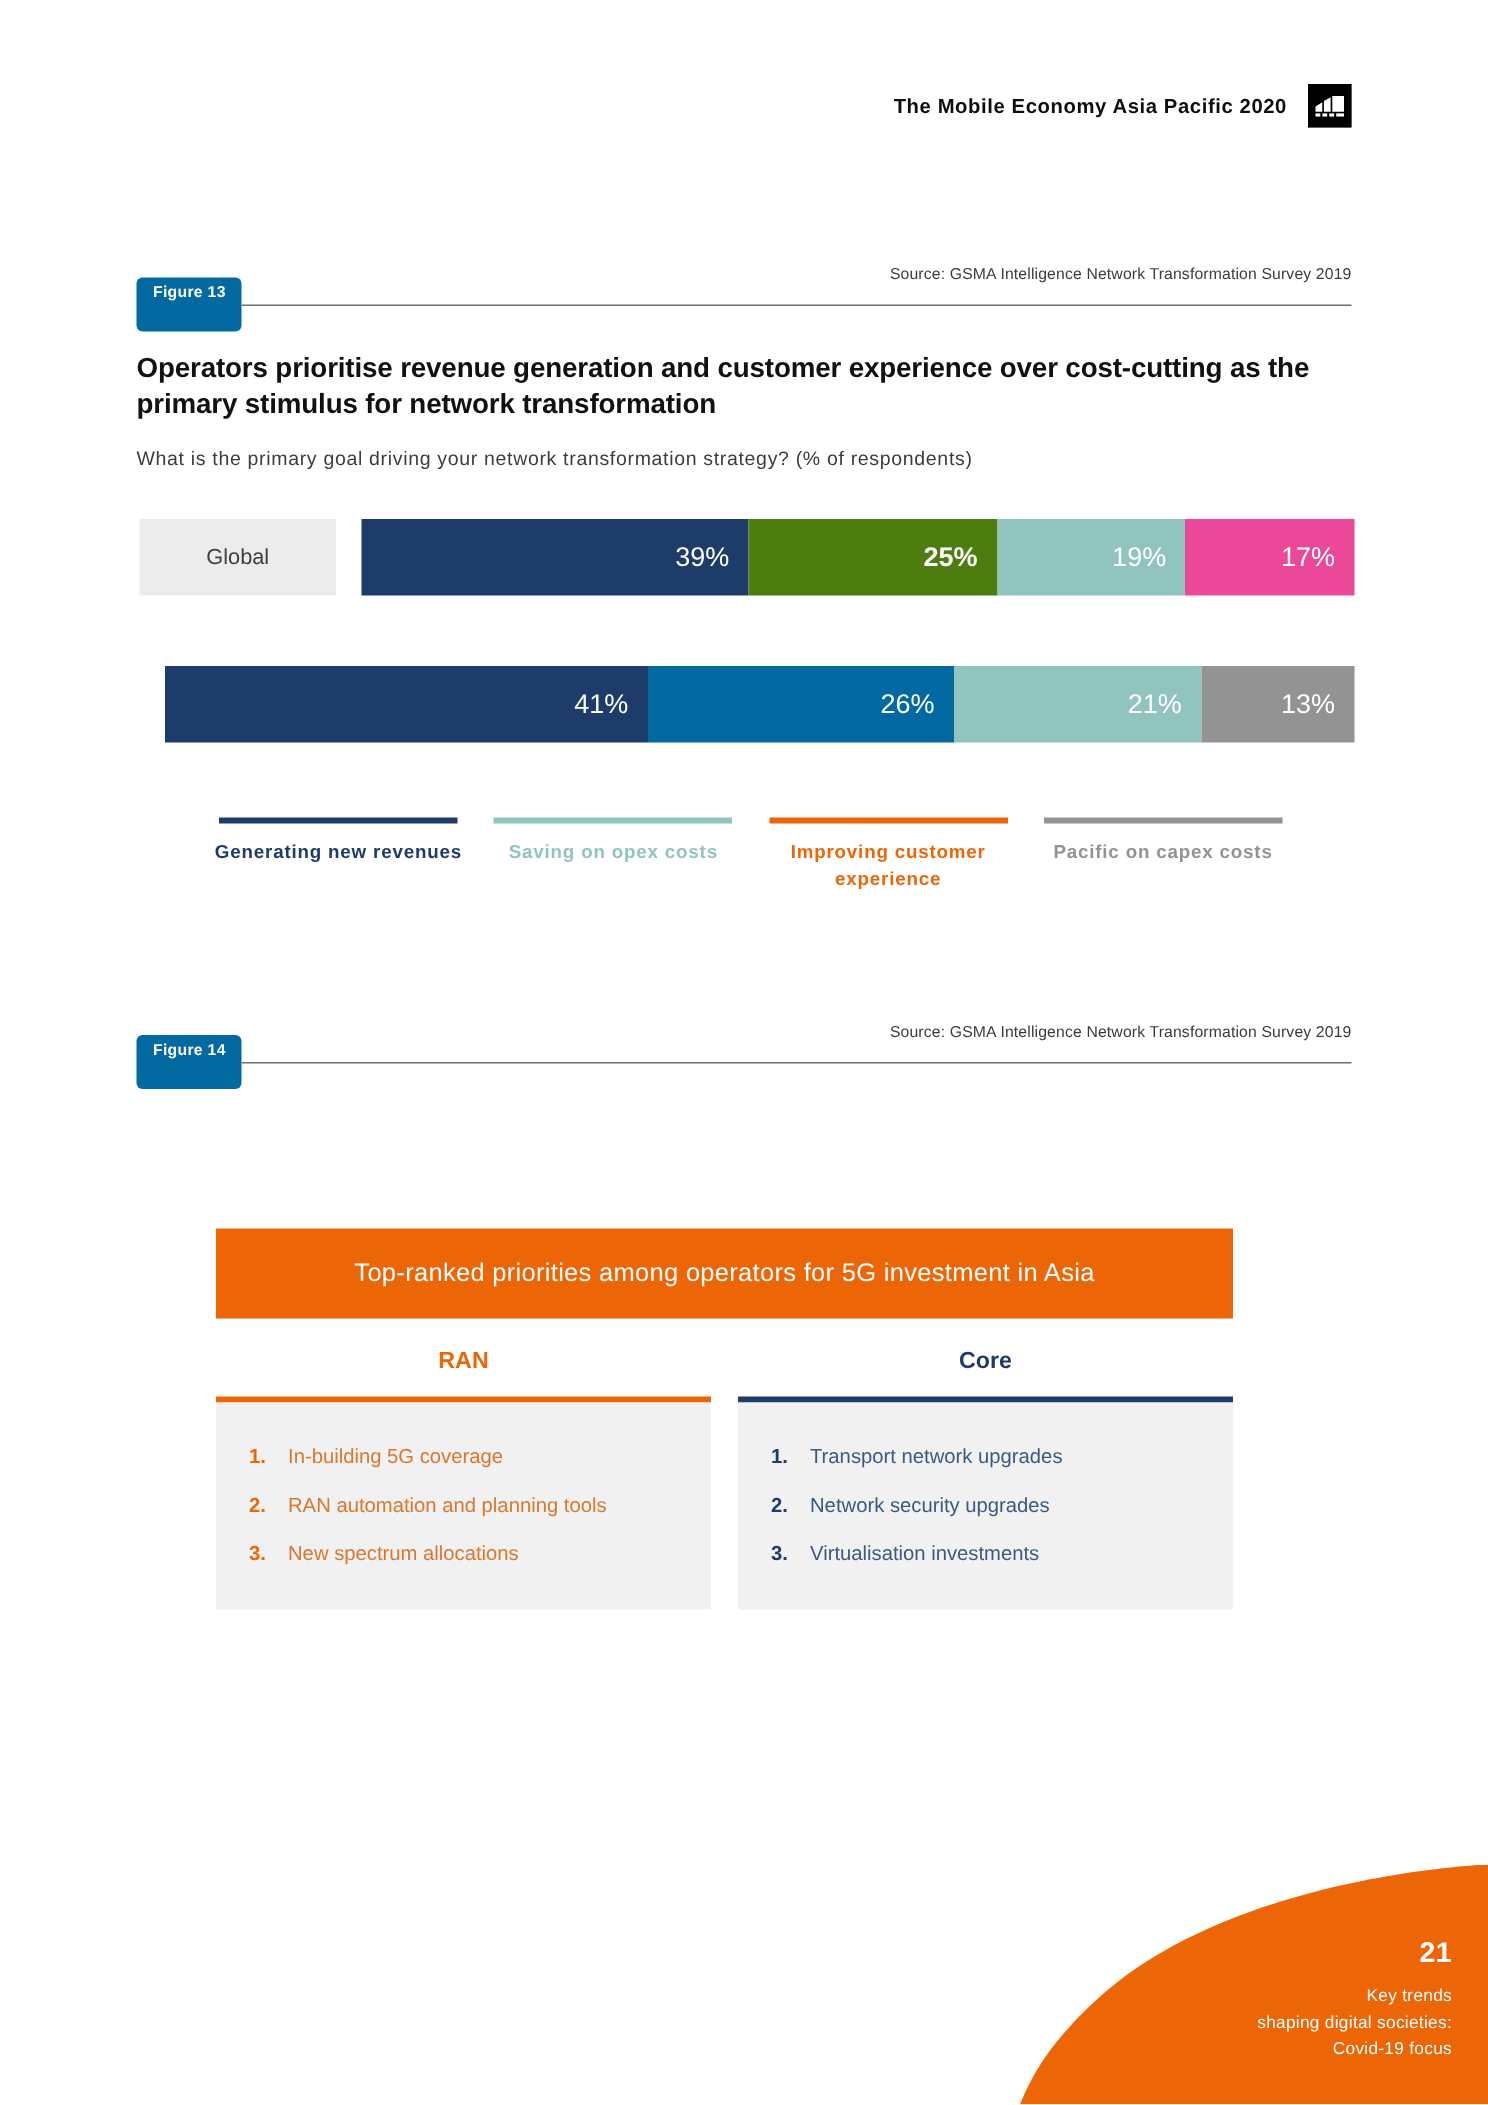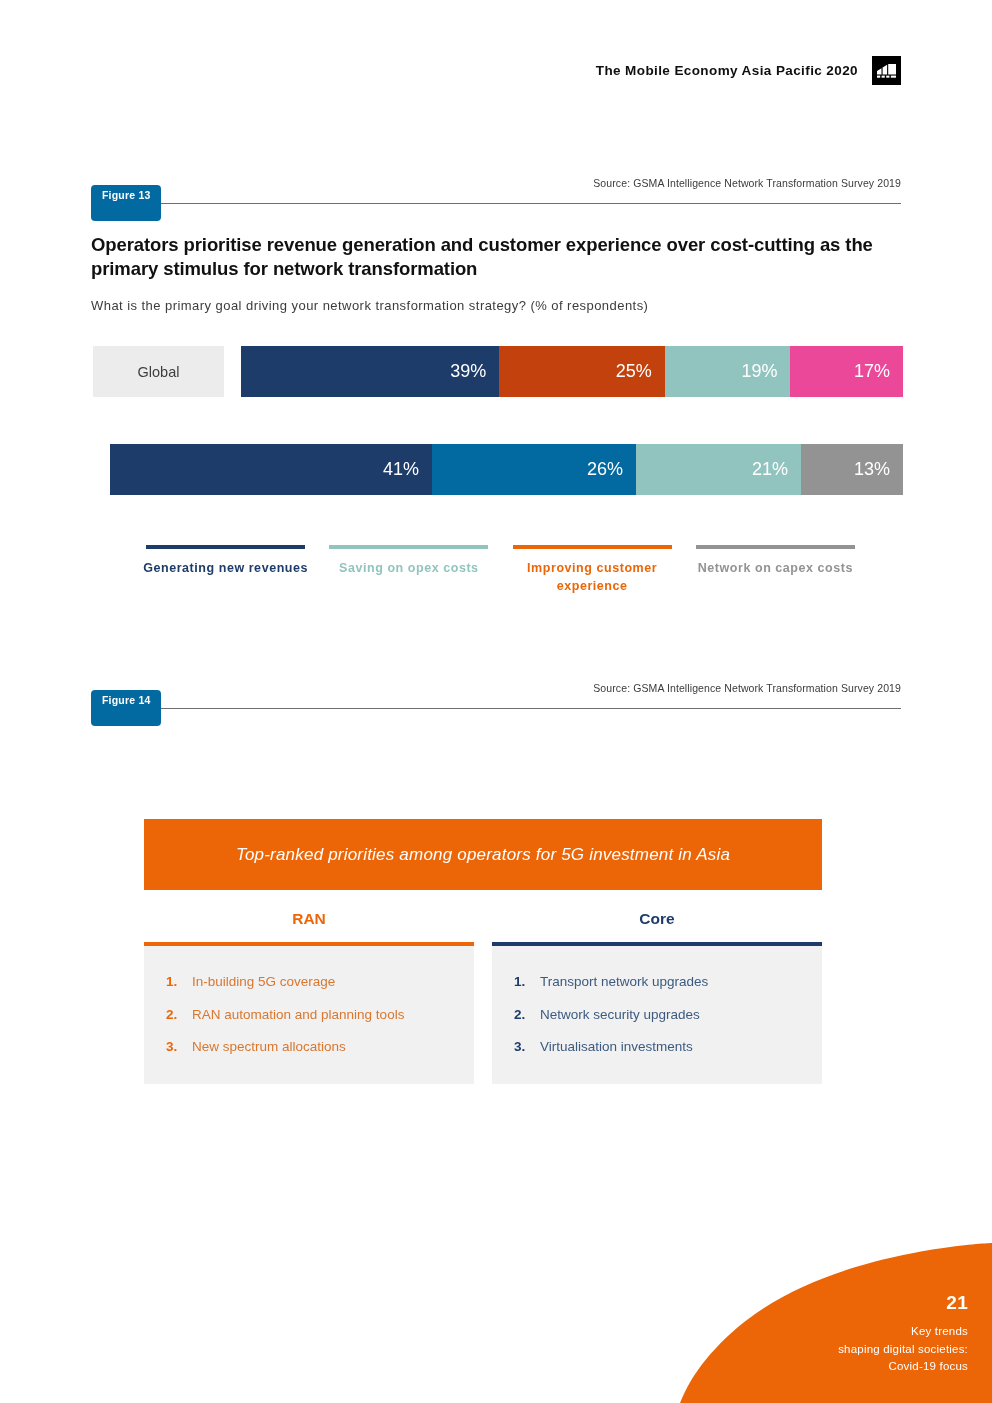--- a/index.html
+++ b/index.html
@@ -157,27 +157,26 @@
   
   .priorities {
     position: absolute;
     left: 144px;
     top: 819px;
     width: 678px;
   }
   .priorities-banner {
     background: #ec6608;
     color: #ffffff;
-    height: 71px;
+    height: 60px;
     display: flex;
     align-items: center;
     justify-content: center;
     font-size: 17px;
     letter-spacing: 0.2px;
-    font-style: italic;
   }
   .priorities-cols {
     display: flex;
     margin-top: 0;
   }
   .priorities-col { width: 330px; }
   .priorities-col.spacer { width: 18px; flex: none; }
   .col-head {
     text-align: center;
     font-size: 15.5px;
@@ -261,21 +260,21 @@
   <div class="fig-subtitle">What is the primary goal driving your network transformation strategy? (% of respondents)</div>
 </div>
 
 <div class="bar-rows">
 
   <div class="bar-row">
     <div class="bar-row-label">Global</div>
     <div class="bar-gap"></div>
     <div class="bar-track">
       <div class="bar-seg" style="background: rgb(30, 60, 106); width: 39%;">39%</div>
-      <div class="bar-seg" style="background: #c2410c; width: 25%;">25%</div>
+      <div class="bar-seg" style="background: #4d7c0f; width: 25%; font-weight: bold;">25%</div>
       <div class="bar-seg" style="background: rgb(146, 196, 191); width: 19%;">19%</div>
       <div class="bar-seg" style="background: #ec4899; width: 17%;">17%</div>
     </div>
   </div>
 
   <div class="bar-row">
     <div class="bar-gap"></div>
     <div class="bar-track">
       <div class="bar-seg" style="background: rgb(30, 60, 106); width: 40.5941%;">41%</div>
       <div class="bar-seg" style="background: #0369a1; width: 25.7426%;">26%</div>
@@ -294,21 +293,21 @@
   <div class="legend-item">
     <div class="legend-swatch" style="background: rgb(146, 196, 191);"></div>
     <div class="legend-label" style="color: rgb(146, 196, 191);">Saving on opex costs</div>
   </div>
   <div class="legend-item">
     <div class="legend-swatch" style="background: rgb(236, 102, 8);"></div>
     <div class="legend-label" style="color: rgb(236, 102, 8);">Improving customer experience</div>
   </div>
   <div class="legend-item">
     <div class="legend-swatch" style="background: rgb(147, 147, 147);"></div>
-    <div class="legend-label" style="color: rgb(147, 147, 147);">Network on capex costs</div>
+    <div class="legend-label" style="color: rgb(147, 147, 147);">Pacific on capex costs</div>
   </div>
 </div>
 
 <div class="figure-block" id="figure-14">
   <div class="source-line">Source: GSMA Intelligence Network Transformation Survey 2019</div>
   <div class="fig-rule-row">
     <div class="fig-tag">Figure 14</div>
     <div class="fig-rule"></div>
   </div>
 </div>

